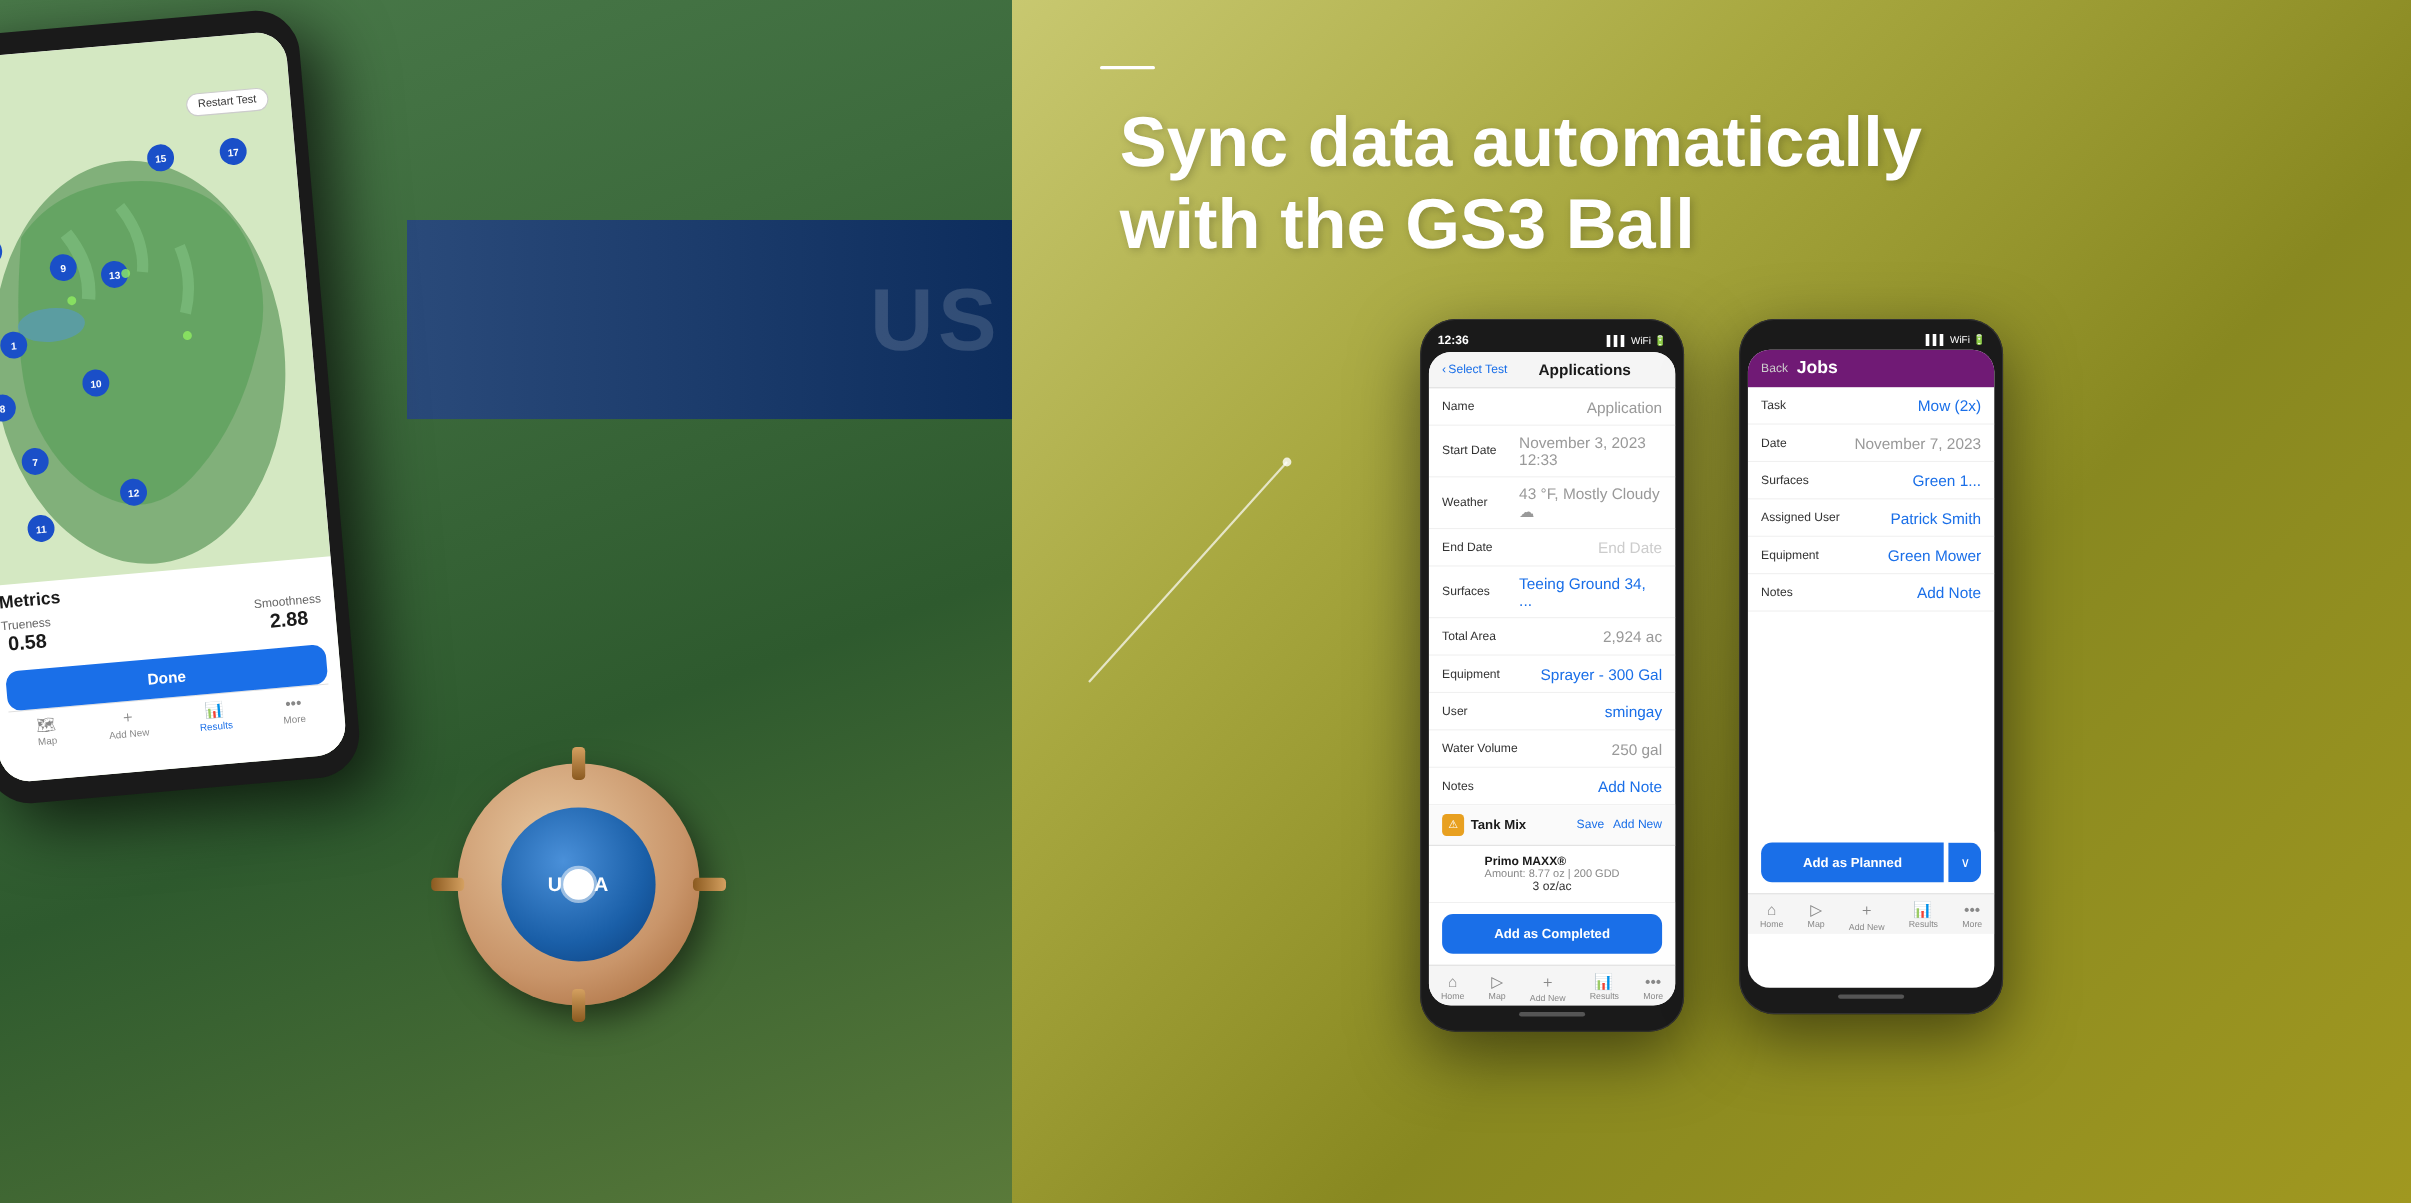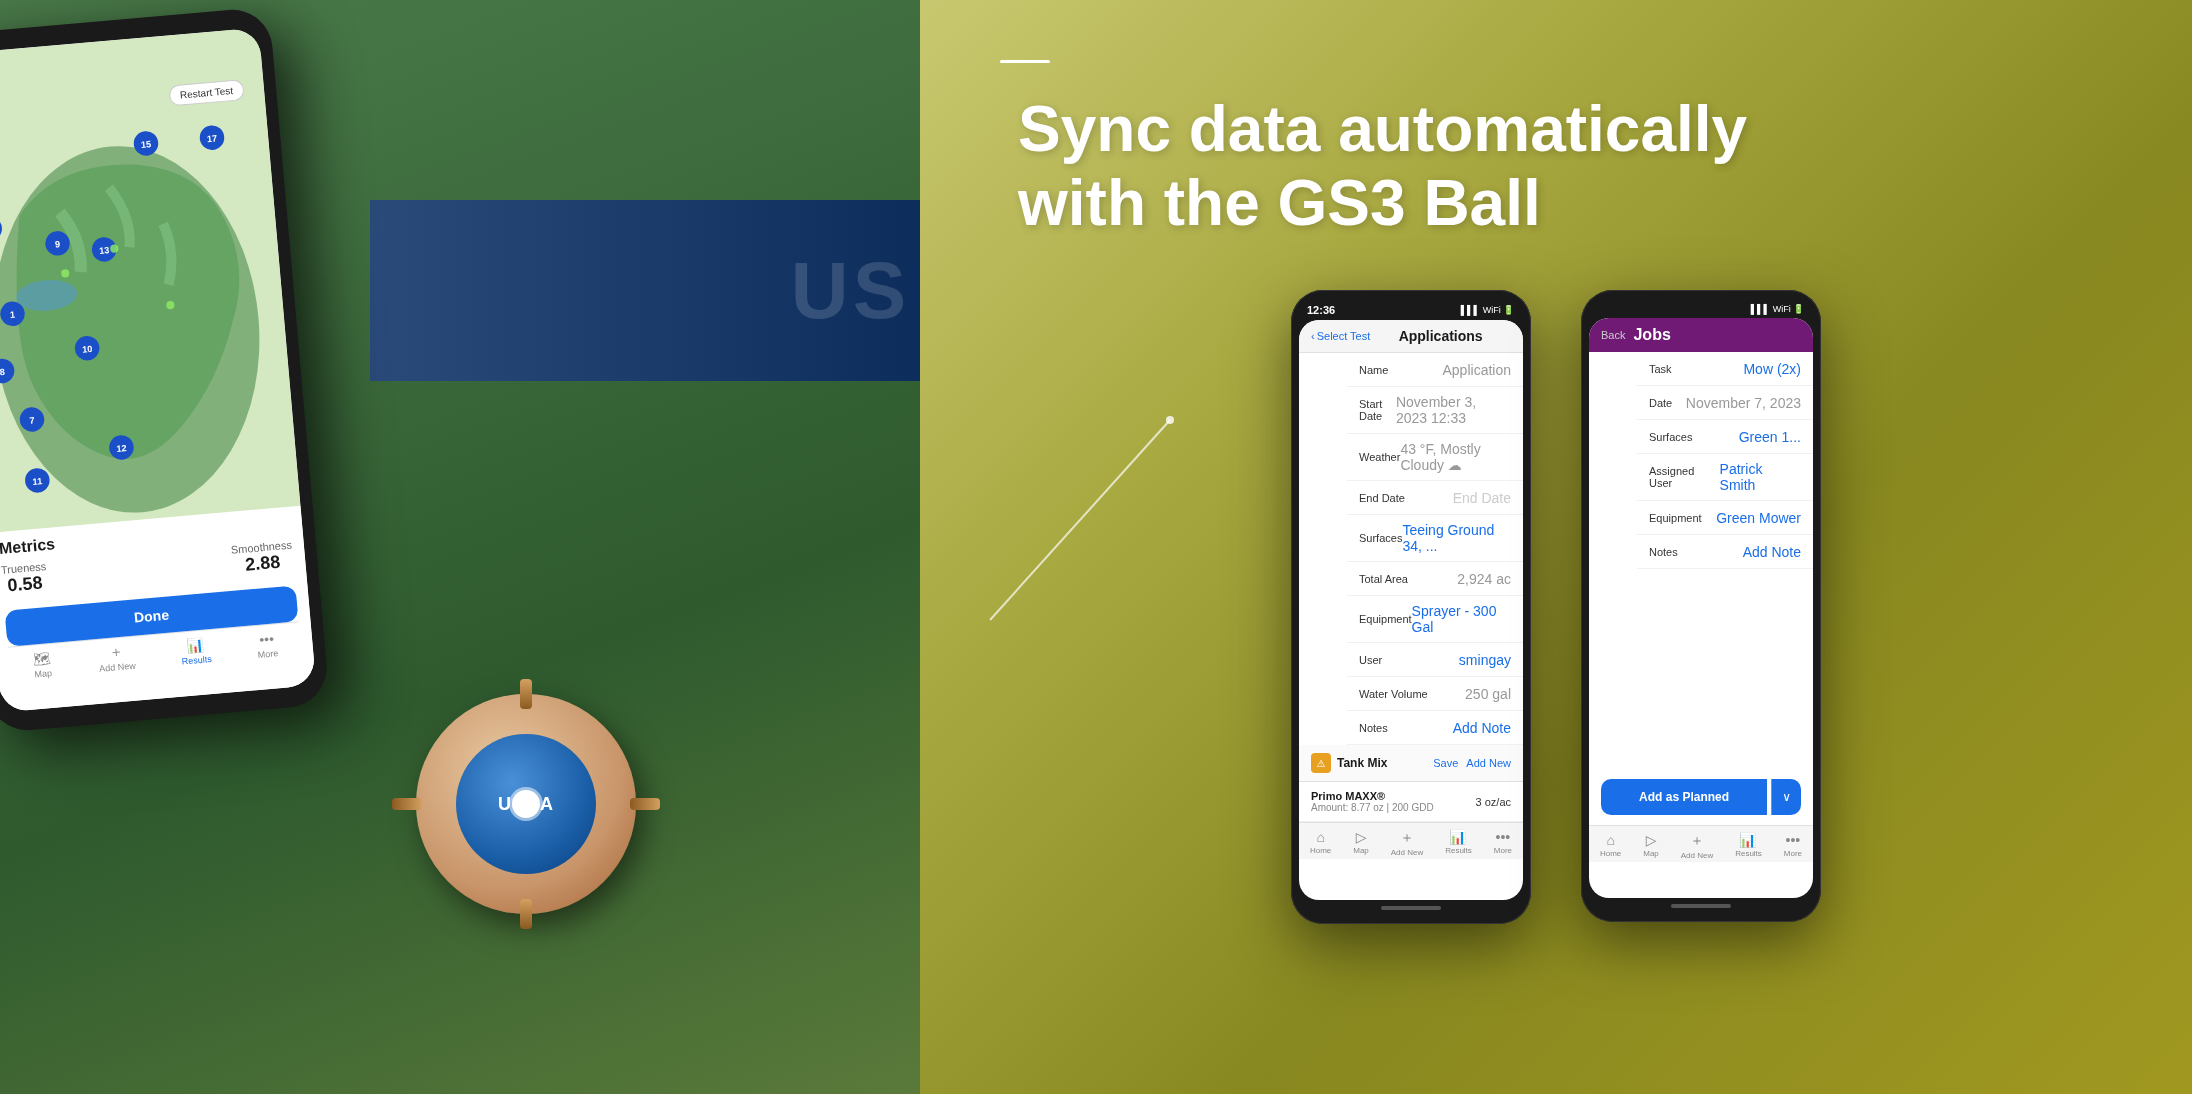--- a/index.html
+++ b/index.html
@@ -309,21 +309,20 @@
       font-size: 14px;
       font-weight: 700;
       color: #1a1a1a;
       flex: 1;
       text-align: center;
     }
 
     
     .form-content {
       padding: 0;
-      margin-left: 48px;
     }
 
     .form-row {
       display: flex;
       justify-content: space-between;
       align-items: center;
       padding: 7px 12px;
       border-bottom: 1px solid #f0f0f0;
       min-height: 34px;
     }
@@ -404,20 +403,21 @@
     .product-rate {
       font-size: 11px;
       color: #333;
       text-align: right;
     }
 
     .product-row-inner {
       display: flex;
       justify-content: space-between;
       align-items: center;
+      flex-direction: column;
     }
 
     
     .bottom-btn-area {
       padding: 10px 12px;
       background: white;
     }
 
     .add-completed-btn {
       background: #1a6fe8;
@@ -725,20 +725,23 @@
         <div class="product-row">
           <div class="product-row-inner">
             <div>
               <div class="product-name">Primo MAXX®</div>
               <div class="product-amount">Amount: 8.77 oz | 200 GDD</div>
             </div>
             <div class="product-rate">3  oz/ac</div>
           </div>
         </div>
 
+        <div class="bottom-btn-area">
+          <button class="add-completed-btn">Add as Completed</button>
+        </div>
 
         <div class="app-bottom-nav">
           <div class="app-nav-item">
             <span class="app-nav-icon">⌂</span>
             <span>Home</span>
           </div>
           <div class="app-nav-item">
             <span class="app-nav-icon">▷</span>
             <span>Map</span>
           </div>

